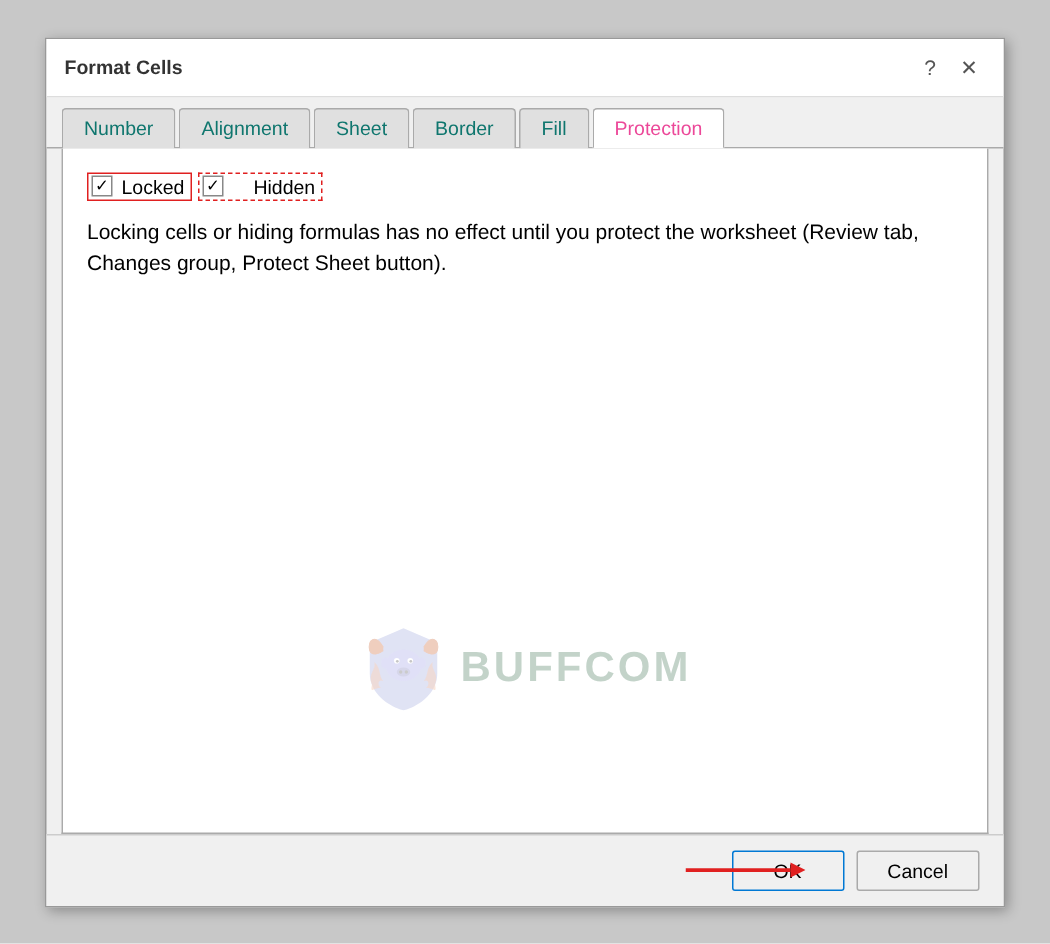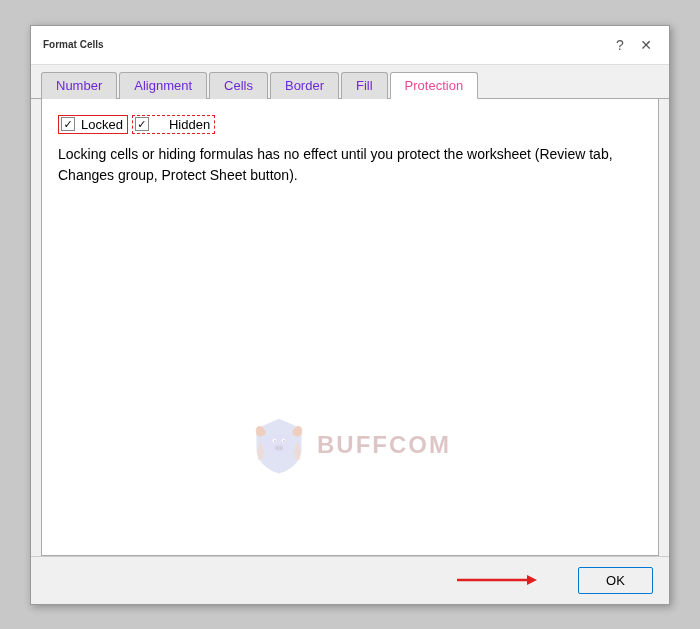--- a/index.html
+++ b/index.html
@@ -27,21 +27,21 @@
       padding: 8px 12px;
       display: flex;
       align-items: center;
       justify-content: space-between;
       border-bottom: 1px solid #ddd;
     }
     .title-bar-left {
       display: flex;
       align-items: flex-start;
       gap: 8px;
-      font-size: 10px;
+      font-size: 13px;
       font-weight: 600;
       color: #333;
     }
     .title-bar-right {
       display: flex;
       align-items: center;
       gap: 4px;
     }
     .title-btn {
       width: 22px;
@@ -64,21 +64,21 @@
       gap: 2px;
       border-bottom: 1px solid #aaa;
     }
     .tab {
       padding: 5px 14px;
       border: 1px solid #aaa;
       border-bottom: none;
       background: #e0e0e0;
       cursor: pointer;
       font-size: 13px;
-      color: #6d28d9;
+      color: #0f766e;
       border-radius: 3px 3px 0 0;
       position: relative;
       bottom: -1px;
     }
     .tab.active {
       background: #fff;
       border-bottom: 1px solid #fff;
       color: #ec4899;
       font-weight: normal;
       z-index: 1;
@@ -145,23 +145,23 @@
       left: 50%;
       transform: translateX(-50%);
       opacity: 0.25;
       display: flex;
       align-items: center;
       gap: 8px;
       pointer-events: none;
       user-select: none;
     }
     .watermark-text {
-      font-size: 24px;
+      font-size: 28px;
       font-weight: 700;
-      color: #7f1d1d;
+      color: #14532d;
       letter-spacing: 2px;
     }
     .watermark-icon {
       width: 60px;
       height: 60px;
     }
     
     .footer {
       padding: 10px 16px;
       display: flex;
@@ -211,21 +211,21 @@
     </div>
     <div class="title-bar-right">
       <button class="title-btn">?</button>
       <button class="title-btn close">✕</button>
     </div>
   </div>
 
   <div class="tab-bar">
     <div class="tab"><span>Number</span></div>
     <div class="tab"><span>Alignment</span></div>
-    <div class="tab"><span>Cells</span></div>
+    <div class="tab"><span>Sheet</span></div>
     <div class="tab"><span>Border</span></div>
     <div class="tab"><span>Fill</span></div>
     <div class="tab active"><span>Protection</span></div>
   </div>
 
   <div class="content">
     <div class="checkbox-group">
 
       <div class="checkbox-locked-wrapper">
         <div class="checkbox-box checked"></div>
@@ -274,14 +274,15 @@
 
     <div class="arrow-area">
       <div class="arrow-svg">
         <svg width="80" height="20" viewBox="0 0 80 20" xmlns="http://www.w3.org/2000/svg">
           <line x1="0" y1="10" x2="70" y2="10" stroke="#e02020" stroke-width="2.5"></line>
           <polygon points="70,5 80,10 70,15" fill="#e02020"></polygon>
         </svg>
       </div>
     </div>
     <button class="dlg-btn primary">OK</button>
+    <button class="dlg-btn">Cancel</button>
   </div>
 </div>
 
 </body></html>

